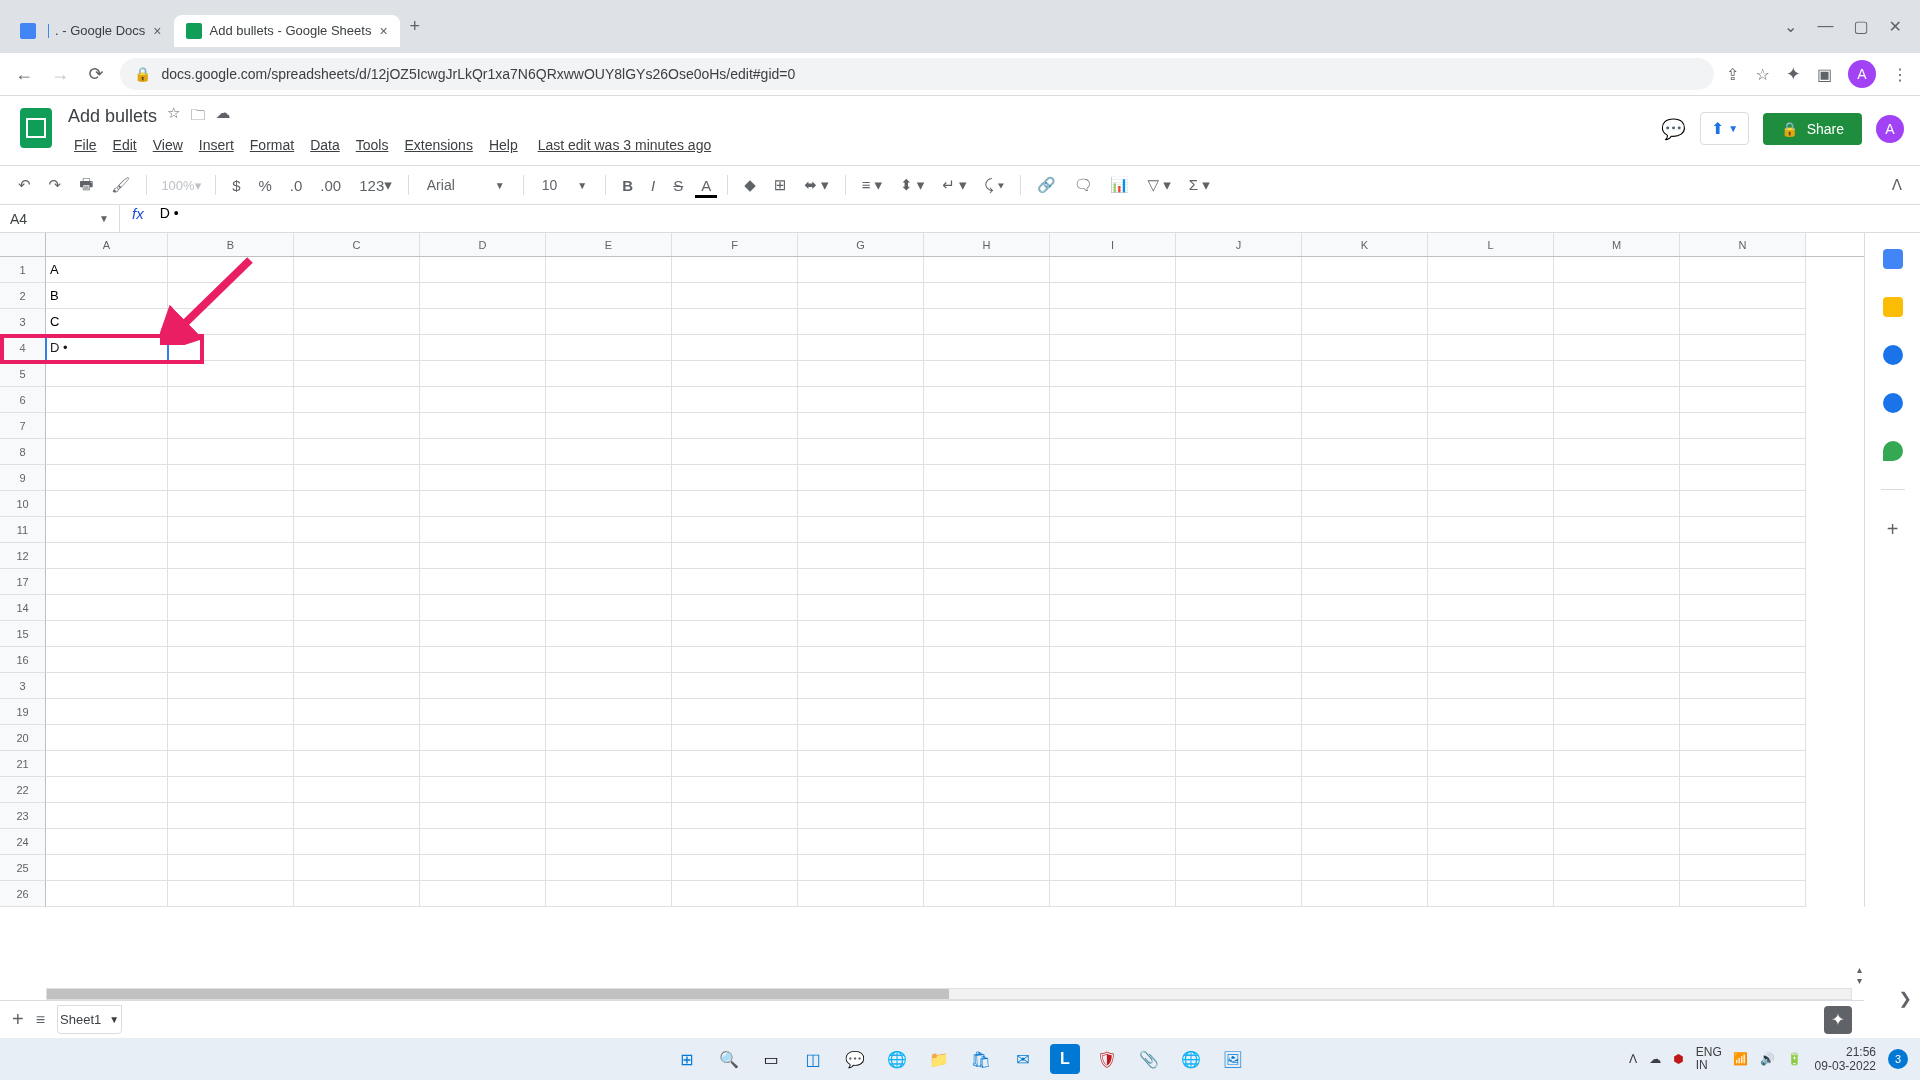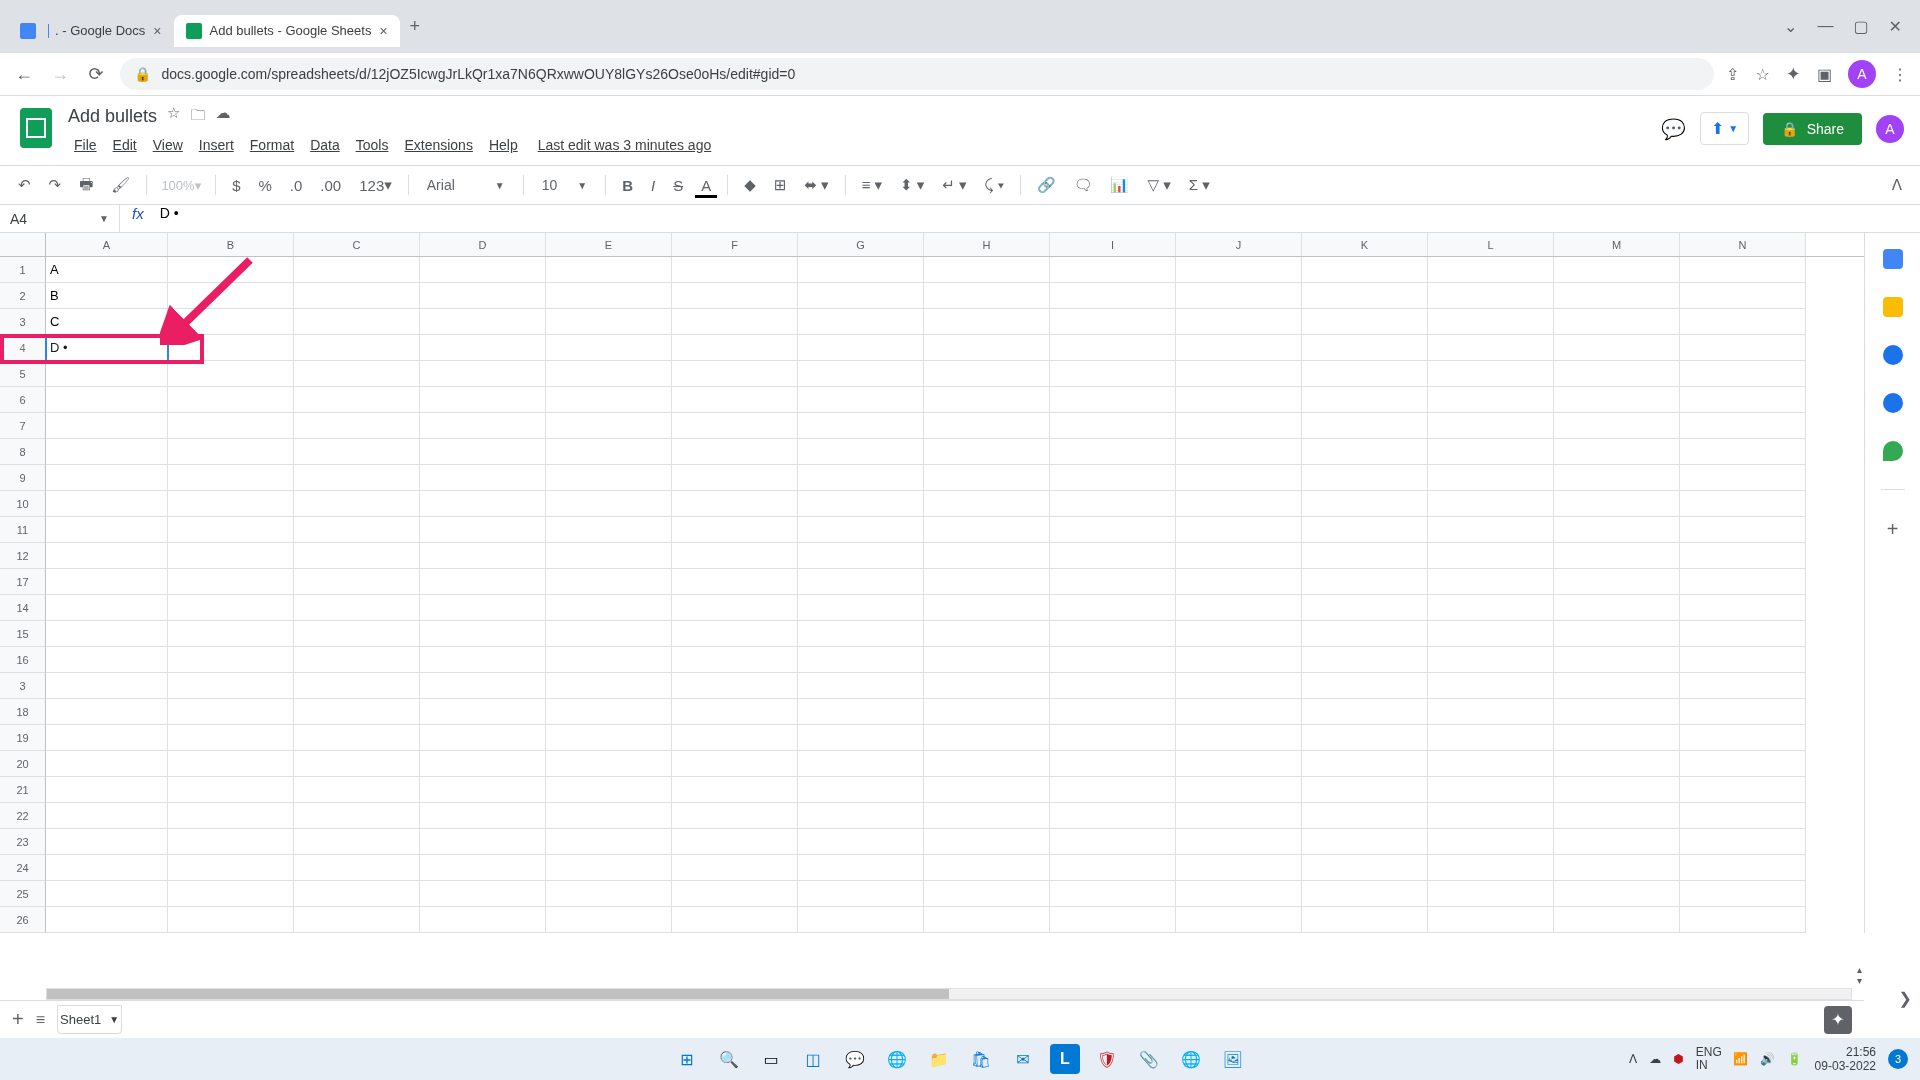--- a/index.html
+++ b/index.html
@@ -549,37 +549,20 @@
           <div class="cell col-other"></div>
           <div class="cell col-other"></div>
           <div class="cell col-other"></div>
           <div class="cell col-other"></div>
           <div class="cell col-other"></div>
           <div class="cell col-other"></div>
           <div class="cell col-other"></div>
           <div class="cell col-other"></div>
         </div>
         <div class="grid-row">
-          <div class="row-header">18</div>
-          <div class="cell col-A"></div>
-          <div class="cell col-other"></div>
-          <div class="cell col-other"></div>
-          <div class="cell col-other"></div>
-          <div class="cell col-other"></div>
-          <div class="cell col-other"></div>
-          <div class="cell col-other"></div>
-          <div class="cell col-other"></div>
-          <div class="cell col-other"></div>
-          <div class="cell col-other"></div>
-          <div class="cell col-other"></div>
-          <div class="cell col-other"></div>
-          <div class="cell col-other"></div>
-          <div class="cell col-other"></div>
-        </div>
-        <div class="grid-row">
           <div class="row-header">19</div>
           <div class="cell col-A"></div>
           <div class="cell col-other"></div>
           <div class="cell col-other"></div>
           <div class="cell col-other"></div>
           <div class="cell col-other"></div>
           <div class="cell col-other"></div>
           <div class="cell col-other"></div>
           <div class="cell col-other"></div>
           <div class="cell col-other"></div>

